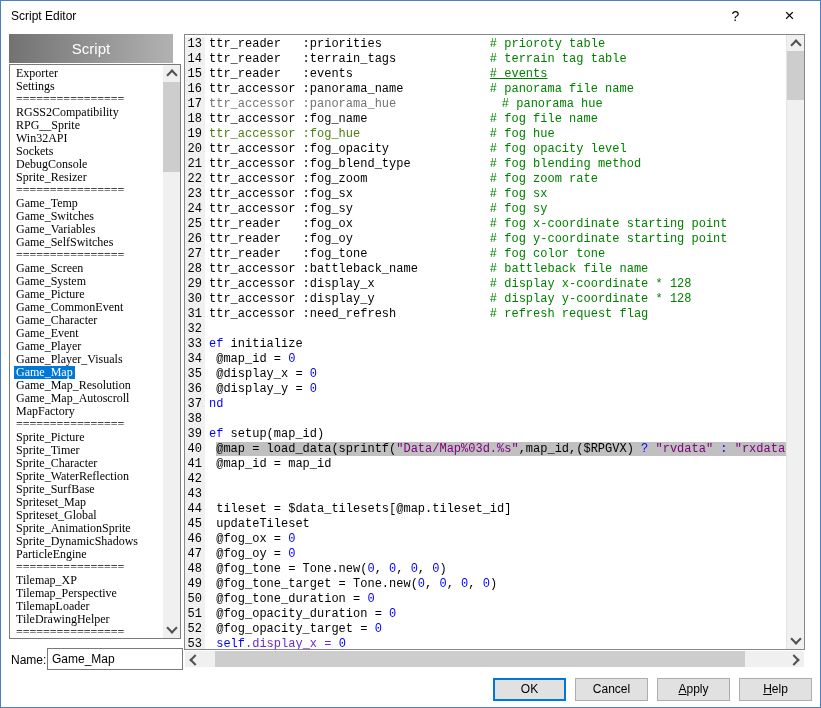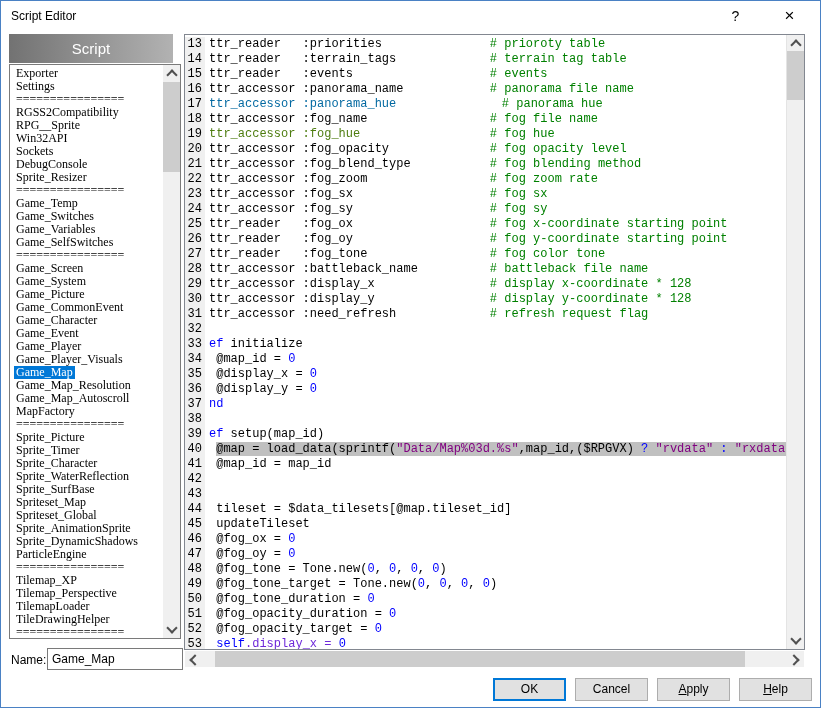--- a/index.html
+++ b/index.html
@@ -139,23 +139,23 @@
     </div>
   </div>
 
   <span class="name-label">Name:</span>
   <input class="name-input" value="Game_Map" style="">
 
   <div class="editor">
     <div class="code-lines" id="code-lines">
         <div class="cl"><span class="ln">13</span><span class="cd"><span style="color: rgb(0, 0, 0);">ttr_reader   :priorities</span><span style="color: rgb(0, 0, 0);">               </span><span style="color: rgb(0, 128, 0);"># prioroty table</span></span></div>
         <div class="cl"><span class="ln">14</span><span class="cd"><span style="color: rgb(0, 0, 0);">ttr_reader   :terrain_tags</span><span style="color: rgb(0, 0, 0);">             </span><span style="color: rgb(0, 128, 0);"># terrain tag table</span></span></div>
-        <div class="cl"><span class="ln">15</span><span class="cd"><span style="color: rgb(0, 0, 0);">ttr_reader   :events</span><span style="color: rgb(0, 0, 0);">                   </span><span style="color: rgb(0, 128, 0);"># events</span></span></div>
+        <div class="cl"><span class="ln">15</span><span class="cd"><span style="color: rgb(0, 0, 0);">ttr_reader   :events</span><span style="color: rgb(0, 0, 0);">                   </span><span style="color: rgb(0, 128, 0); text-decoration: underline;"># events</span></span></div>
         <div class="cl"><span class="ln">16</span><span class="cd"><span style="color: rgb(0, 0, 0);">ttr_accessor :panorama_name</span><span style="color: rgb(0, 0, 0);">            </span><span style="color: rgb(0, 128, 0);"># panorama file name</span></span></div>
-        <div class="cl"><span class="ln">17</span><span class="cd"><span style="color: #0369a1; text-align: right;">ttr_accessor :panorama_hue</span><span style="color: rgb(0, 0, 0);">             </span><span style="color: rgb(0, 128, 0); margin-left: 12px;"># panorama hue</span></span></div>
+        <div class="cl"><span class="ln">17</span><span class="cd"><span style="color: #737373; text-align: right;">ttr_accessor :panorama_hue</span><span style="color: rgb(0, 0, 0);">             </span><span style="color: rgb(0, 128, 0); margin-left: 12px;"># panorama hue</span></span></div>
         <div class="cl"><span class="ln">18</span><span class="cd"><span style="color: rgb(0, 0, 0);">ttr_accessor :fog_name</span><span style="color: rgb(0, 0, 0);">                 </span><span style="color: rgb(0, 128, 0);"># fog file name</span></span></div>
         <div class="cl"><span class="ln">19</span><span class="cd"><span style="color: #4d7c0f;">ttr_accessor :fog_hue</span><span style="color: rgb(0, 0, 0);">                  </span><span style="color: rgb(0, 128, 0);"># fog hue</span></span></div>
         <div class="cl"><span class="ln">20</span><span class="cd"><span style="color: rgb(0, 0, 0);">ttr_accessor :fog_opacity</span><span style="color: rgb(0, 0, 0);">              </span><span style="color: rgb(0, 128, 0);"># fog opacity level</span></span></div>
         <div class="cl"><span class="ln">21</span><span class="cd"><span style="color: rgb(0, 0, 0);">ttr_accessor :fog_blend_type</span><span style="color: rgb(0, 0, 0);">           </span><span style="color: rgb(0, 128, 0);"># fog blending method</span></span></div>
         <div class="cl"><span class="ln">22</span><span class="cd"><span style="color: rgb(0, 0, 0);">ttr_accessor :fog_zoom</span><span style="color: rgb(0, 0, 0);">                 </span><span style="color: rgb(0, 128, 0);"># fog zoom rate</span></span></div>
         <div class="cl"><span class="ln">23</span><span class="cd"><span style="color: rgb(0, 0, 0);">ttr_accessor :fog_sx</span><span style="color: rgb(0, 0, 0);">                   </span><span style="color: rgb(0, 128, 0);"># fog sx</span></span></div>
         <div class="cl"><span class="ln">24</span><span class="cd"><span style="color: rgb(0, 0, 0);">ttr_accessor :fog_sy</span><span style="color: rgb(0, 0, 0);">                   </span><span style="color: rgb(0, 128, 0);"># fog sy</span></span></div>
         <div class="cl"><span class="ln">25</span><span class="cd"><span style="color: rgb(0, 0, 0);">ttr_reader   :fog_ox</span><span style="color: rgb(0, 0, 0);">                   </span><span style="color: rgb(0, 128, 0);"># fog x-coordinate starting point</span></span></div>
         <div class="cl"><span class="ln">26</span><span class="cd"><span style="color: rgb(0, 0, 0);">ttr_reader   :fog_oy</span><span style="color: rgb(0, 0, 0);">                   </span><span style="color: rgb(0, 128, 0);"># fog y-coordinate starting point</span></span></div>
         <div class="cl"><span class="ln">27</span><span class="cd"><span style="color: rgb(0, 0, 0);">ttr_reader   :fog_tone</span><span style="color: rgb(0, 0, 0);">                 </span><span style="color: rgb(0, 128, 0);"># fog color tone</span></span></div>

